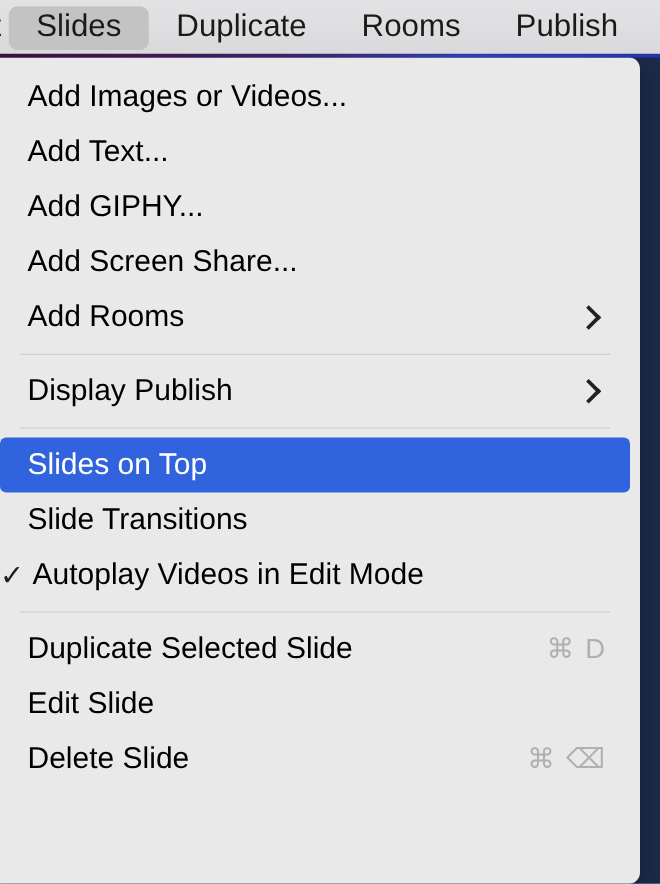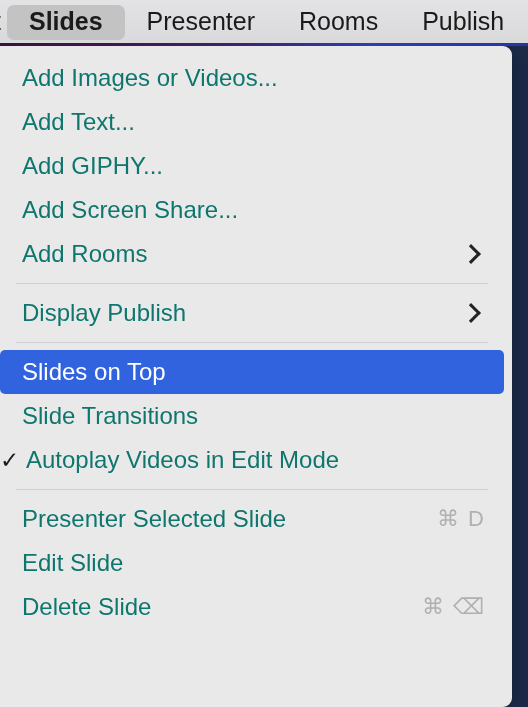--- a/index.html
+++ b/index.html
@@ -37,21 +37,20 @@
     line-height: 1;
   }
   #menubar .mb-item.clipped {
     padding-left: 0;
     padding-right: 0;
     margin-left: -6px;
     margin-right: 6px;
   }
   #menubar .mb-item.active {
     background: #c3c3c4;
-    font-weight: bold;
   }
   #menubar-underline {
     position: absolute;
     left: 0; top: 43px;
     width: 528px;
     height: 3px;
     background: linear-gradient(to right, #3a1040 0%, #41154a 18%, #3b2470 46%, #2b3fb0 70%, #2236a8 100%);
     z-index: 6;
   }
 
@@ -78,21 +77,21 @@
     height: 44px;
     display: flex;
     align-items: center;
     margin: 0 8px;
     padding: 0 14px 0 22px;
     border-radius: 5px;
     box-sizing: border-box;
   }
   .menu-item .label {
     font-size: 24px;
-    color: #0f766e;
+    color: #000000;
     line-height: 1;
     white-space: nowrap;
   }
   .menu-item.selected {
     background: #3063dd;
   }
   .menu-item.selected .label {
     color: #ffffff;
   }
 
@@ -145,21 +144,21 @@
     background: #cfcfcf;
     margin: 7px 24px 7px 24px;
   }
 </style>
 </head>
 <body>
 
 <div id="menubar">
     <div class="mb-item clipped">t</div>
     <div class="mb-item active">Slides</div>
-    <div class="mb-item">Presenter</div>
+    <div class="mb-item">Duplicate</div>
     <div class="mb-item">Rooms</div>
     <div class="mb-item">Publish</div>
   </div>
 <div id="menubar-underline"></div>
 
 <div id="menu-panel">
     <div class="menu-item">
       <span class="label">Add Images or Videos...</span>
       <span class="spacer"></span>
     </div>
@@ -195,21 +194,21 @@
       <span class="label">Slide Transitions</span>
       <span class="spacer"></span>
     </div>
     <div class="menu-item has-check">
       <span class="check-slot">✓</span>
       <span class="label">Autoplay Videos in Edit Mode</span>
       <span class="spacer"></span>
     </div>
     <div class="separator"></div>
     <div class="menu-item">
-      <span class="label">Presenter Selected Slide</span>
+      <span class="label">Duplicate Selected Slide</span>
       <span class="spacer"></span>
       <span class="shortcut">
         <span class="k">⌘</span>
         <span class="k">D</span>
       </span>
     </div>
     <div class="menu-item">
       <span class="label">Edit Slide</span>
       <span class="spacer"></span>
     </div>

